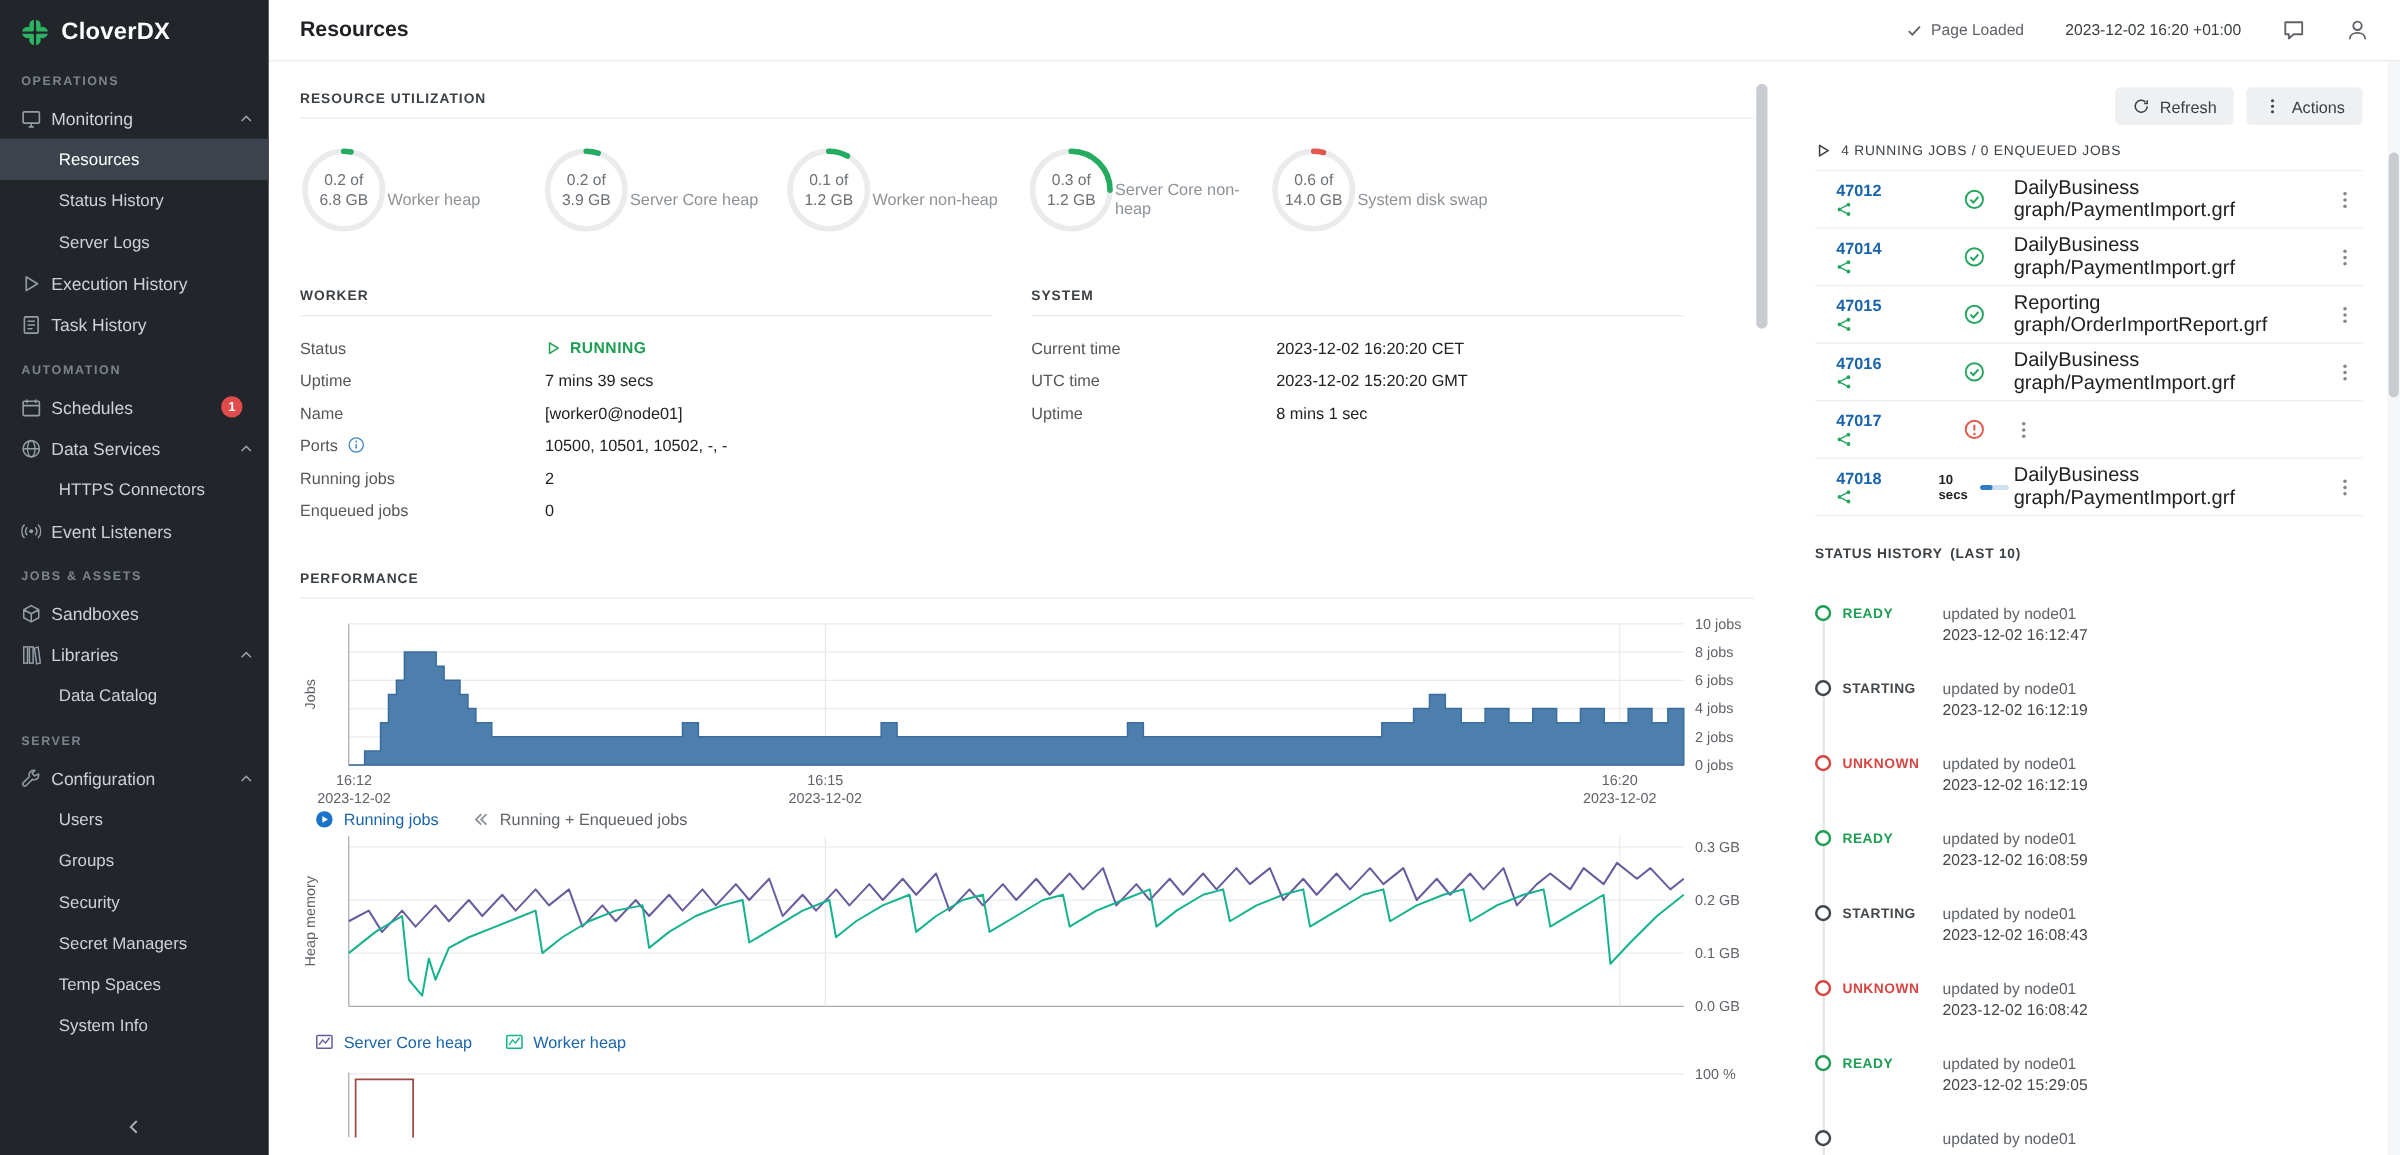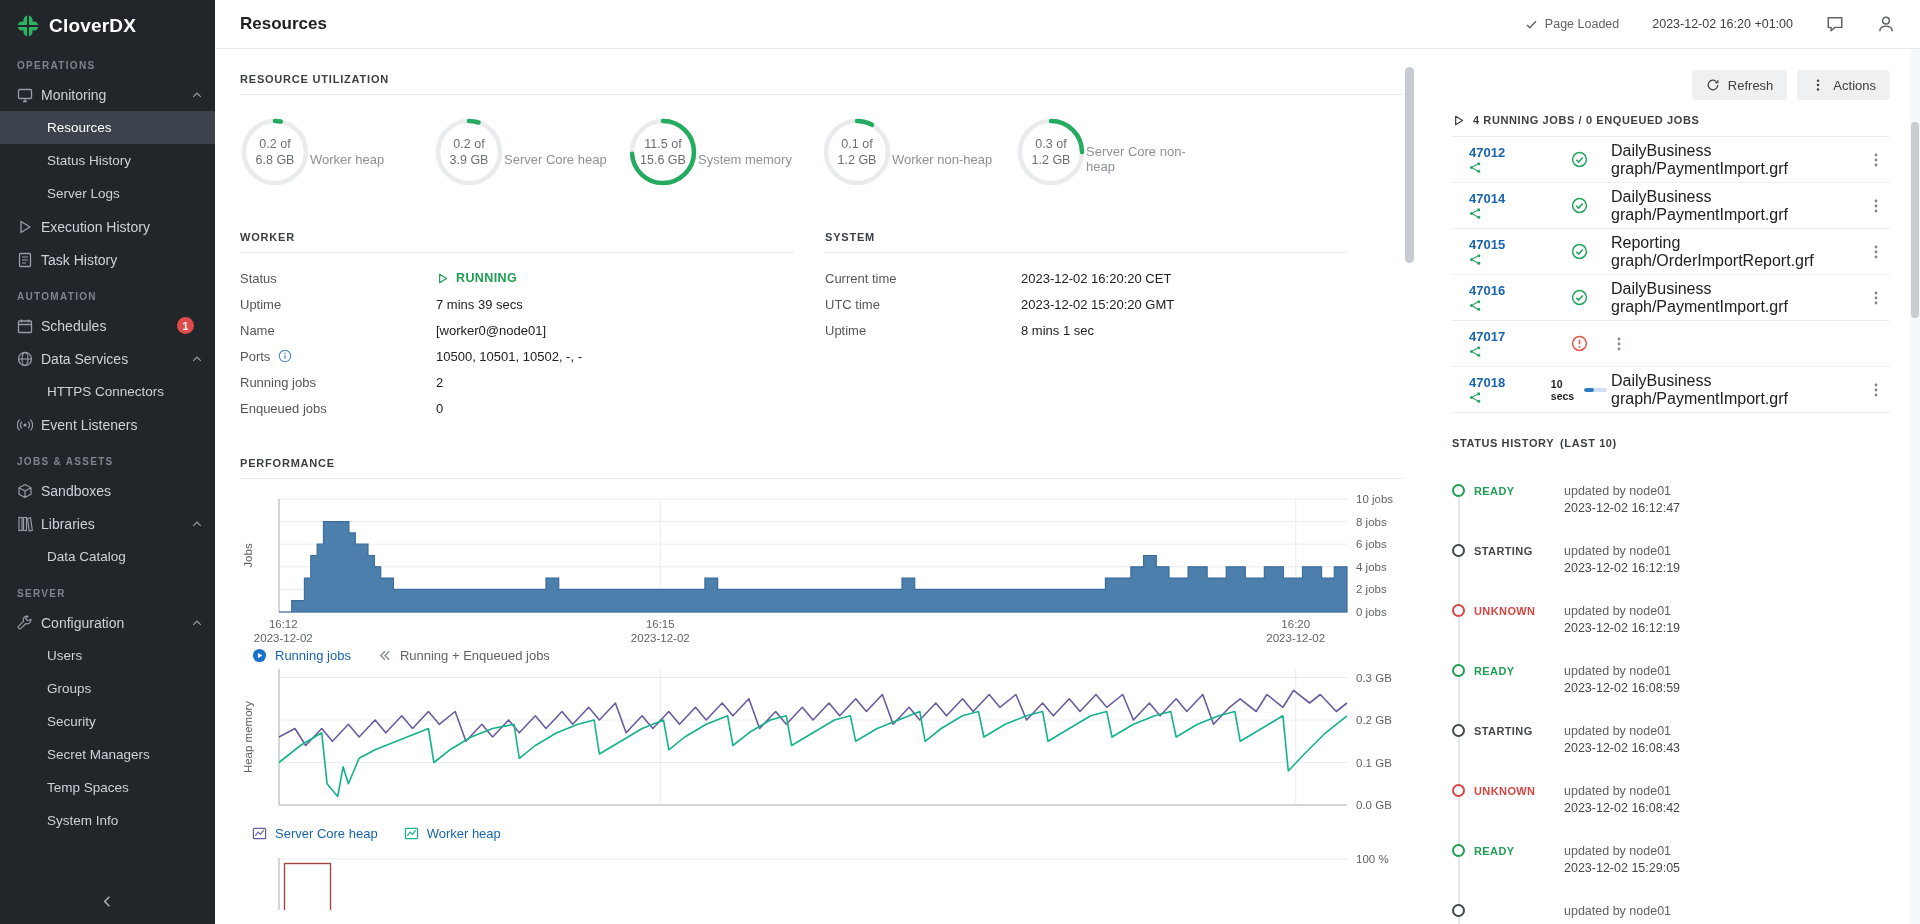--- a/index.html
+++ b/index.html
@@ -71,21 +71,21 @@
   .chart2{margin-top:0;}
   .chart3{margin-top:8px;}
   .main-scrollbar{position:absolute;top:18px;right:4px;width:9px;height:196px;border-radius:5px;background:#c8ccd0;}
 
   
   .right-panel{flex:1;position:relative;padding:21px 30px 0 34px;overflow:hidden;}
   .panel-toolbar{display:flex;justify-content:flex-end;gap:10px;}
   .btn{height:30px;display:flex;align-items:center;gap:8px;background:#eef0f2;border:none;border-radius:4px;
     padding:0 14px;font-size:13px;color:#3c4043;font-family:"Liberation Sans",sans-serif;cursor:pointer;}
   .btn-ic{width:14px;height:14px;color:#3c4043;}
-  .jobs-header{display:flex;align-items:flex-start;gap:8px;margin-top:14px;font-size:11px;font-weight:bold;letter-spacing:.6px;color:#3b4045;}
+  .jobs-header{display:flex;align-items:flex-end;gap:8px;margin-top:14px;font-size:11px;font-weight:normal;letter-spacing:.6px;color:#3b4045;}
   .jobs-header-ic{width:13px;height:13px;color:#3b4045;}
   .jobs-list{margin-top:9px;border-top:1px solid #eceff1;}
   .job-row{display:grid;grid-template-columns:78px 40px 1fr 22px;column-gap:12px;align-items:center;
     height:46px;border-bottom:1px solid #eceff1;padding-left:17px;}
   .job-idcol{display:flex;flex-direction:column;gap:1px;}
   .job-id{color:#1a64ab;font-size:13px;font-weight:bold;text-decoration:none;cursor:pointer;}
   .graph-ic{width:13px;height:13px;color:#23a55e;}
   .job-statuscol{display:flex;justify-content:center;}
   .job-status{width:17px;height:17px;}
   .job-status.ok{color:#23a55e;}
@@ -94,21 +94,21 @@
   .job-duration{font-size:10.5px;font-weight:bold;color:#202124;}
   .job-progressbar{width:30px;height:4px;border-radius:2px;background:#cfe0f1;overflow:hidden;}
   .job-progressfill{height:100%;background:#2f7cc4;border-radius:2px;}
   .kebab{width:16px;height:16px;color:#80868b;cursor:pointer;}
   .history-header{margin-top:24px;font-size:11px;font-weight:bold;letter-spacing:.6px;color:#3b4045;display:flex;gap:6px;}
   .history-list{margin-top:34px;position:relative;}
   .history-list::before{content:"";position:absolute;left:6px;top:4px;height:500px;width:2px;background:#e4e7e9;}
   .hist-item{position:relative;display:flex;align-items:flex-start;height:60px;}
   .hist-dot{position:relative;z-index:1;width:13px;height:13px;border-radius:50%;background:#fff;border:2.5px solid #43484d;margin-top:1px;flex-shrink:0;}
   .hist-status{width:76px;margin-left:9px;font-size:11px;font-weight:bold;letter-spacing:.4px;margin-top:2px;flex-shrink:0;}
-  .hist-text{margin-left:14px;}
+  .hist-text{margin-left:4px;}
   .hist-updated{font-size:12.5px;color:#5f6368;line-height:17px;}
   .hist-time{font-size:12.5px;color:#44474a;line-height:17px;}
   .panel-scrollbar-track{position:absolute;top:0;right:0;width:10px;bottom:0;background:#f6f7f8;}
   .panel-scrollbar{position:absolute;top:73px;right:1px;width:8px;height:196px;border-radius:4px;background:#c8ccd0;}
 </style>
 </head>
 <body>
 
 <div class="app">
   <aside class="sidebar">
@@ -337,33 +337,20 @@
           <span>0.2 of</span>
           <span>3.9 GB</span>
         </div>
       </div>
       <div class="gauge-label">Server Core heap</div>
             </div>
             <div class="gauge">
               <div class="gauge-circle">
         <svg width="70" height="70">
           <circle cx="35" cy="35" r="31" fill="none" stroke="#e9ebed" stroke-width="4.5"></circle>
-          <circle cx="35" cy="35" r="31" fill="none" stroke="#23ab5f" stroke-width="4.5" stroke-linecap="round" stroke-dasharray="144.1 194.8" transform="rotate(-90 35 35)"></circle>
-        </svg>
-        <div class="gauge-text">
-          <span>11.5 of</span>
-          <span>15.6 GB</span>
-        </div>
-      </div>
-      <div class="gauge-label">System memory</div>
-            </div>
-            <div class="gauge">
-              <div class="gauge-circle">
-        <svg width="70" height="70">
-          <circle cx="35" cy="35" r="31" fill="none" stroke="#e9ebed" stroke-width="4.5"></circle>
           <circle cx="35" cy="35" r="31" fill="none" stroke="#23ab5f" stroke-width="4.5" stroke-linecap="round" stroke-dasharray="15.6 194.8" transform="rotate(-90 35 35)"></circle>
         </svg>
         <div class="gauge-text">
           <span>0.1 of</span>
           <span>1.2 GB</span>
         </div>
       </div>
       <div class="gauge-label">Worker non-heap</div>
             </div>
             <div class="gauge">
@@ -371,20 +358,33 @@
         <svg width="70" height="70">
           <circle cx="35" cy="35" r="31" fill="none" stroke="#e9ebed" stroke-width="4.5"></circle>
           <circle cx="35" cy="35" r="31" fill="none" stroke="#23ab5f" stroke-width="4.5" stroke-linecap="round" stroke-dasharray="48.7 194.8" transform="rotate(-90 35 35)"></circle>
         </svg>
         <div class="gauge-text">
           <span>0.3 of</span>
           <span>1.2 GB</span>
         </div>
       </div>
       <div class="gauge-label">Server Core non-heap</div>
+            </div>
+            <div class="gauge">
+              <div class="gauge-circle">
+        <svg width="70" height="70">
+          <circle cx="35" cy="35" r="31" fill="none" stroke="#e9ebed" stroke-width="4.5"></circle>
+          <circle cx="35" cy="35" r="31" fill="none" stroke="#e2574c" stroke-width="4.5" stroke-linecap="round" stroke-dasharray="7.8 194.8" transform="rotate(-90 35 35)"></circle>
+        </svg>
+        <div class="gauge-text">
+          <span>0.6 of</span>
+          <span>14.0 GB</span>
+        </div>
+      </div>
+      <div class="gauge-label">System disk swap</div>
             </div>
           </div>
 
         <div class="info-cols">
           <div class="info-col worker">
             <div class="section-title">WORKER</div>
             <div class="info-rows" id="worker-rows">
                 <div class="info-row">
                   <span class="info-label">
                     <span>Status</span>

